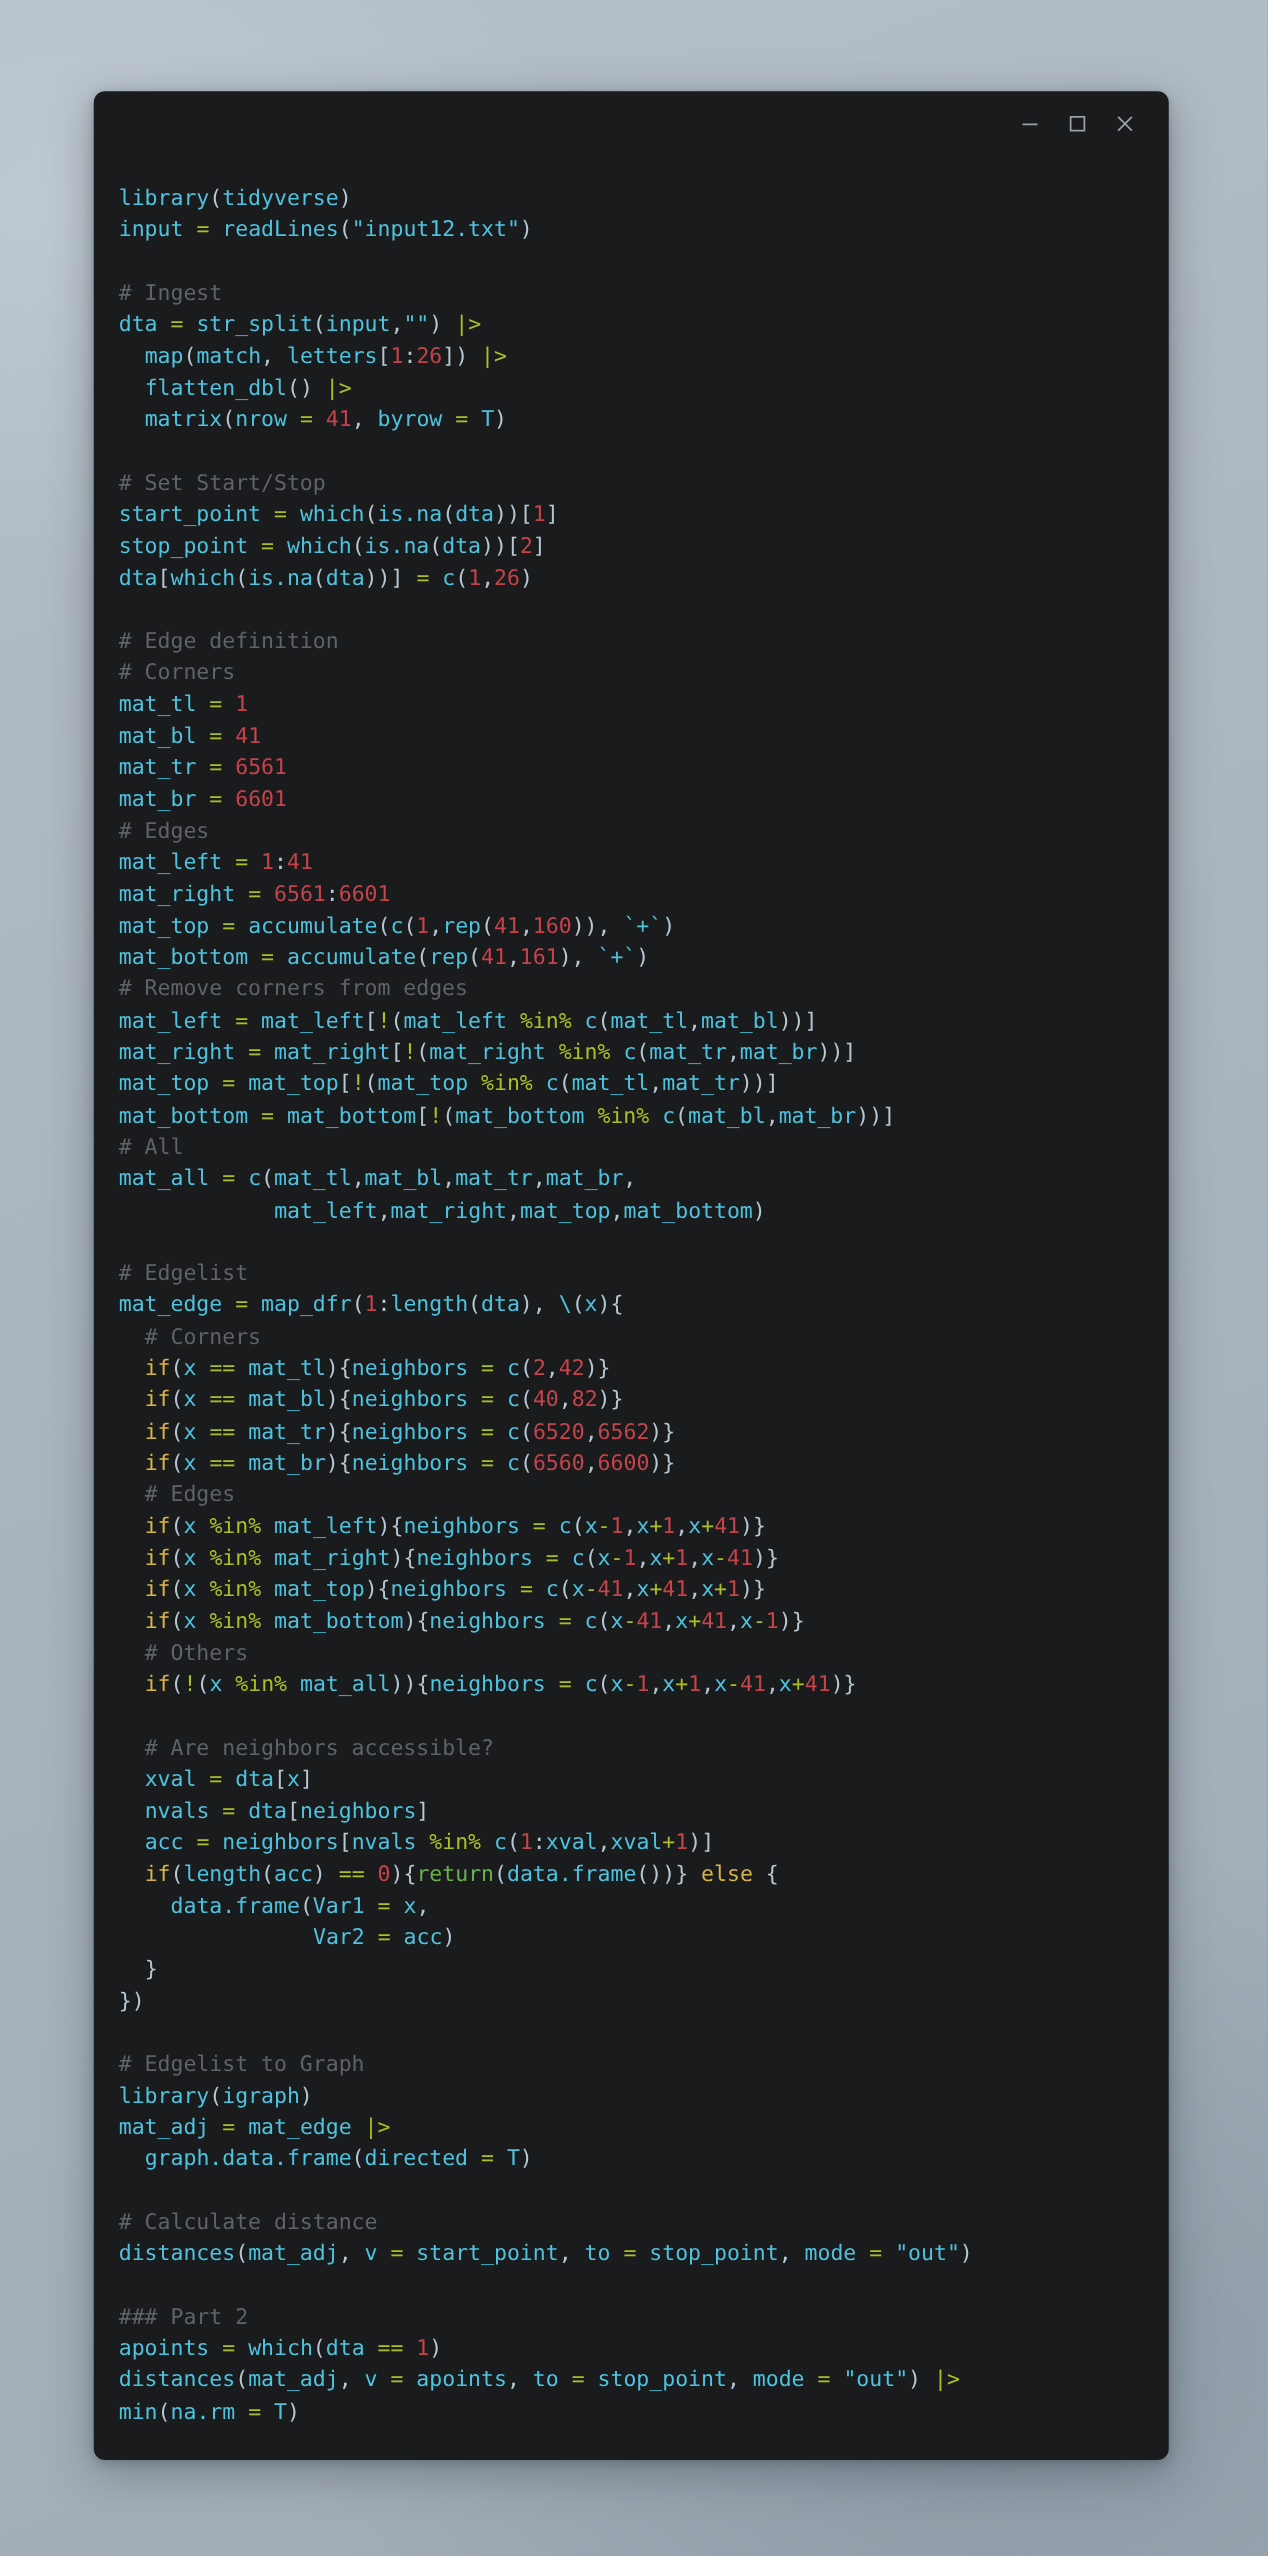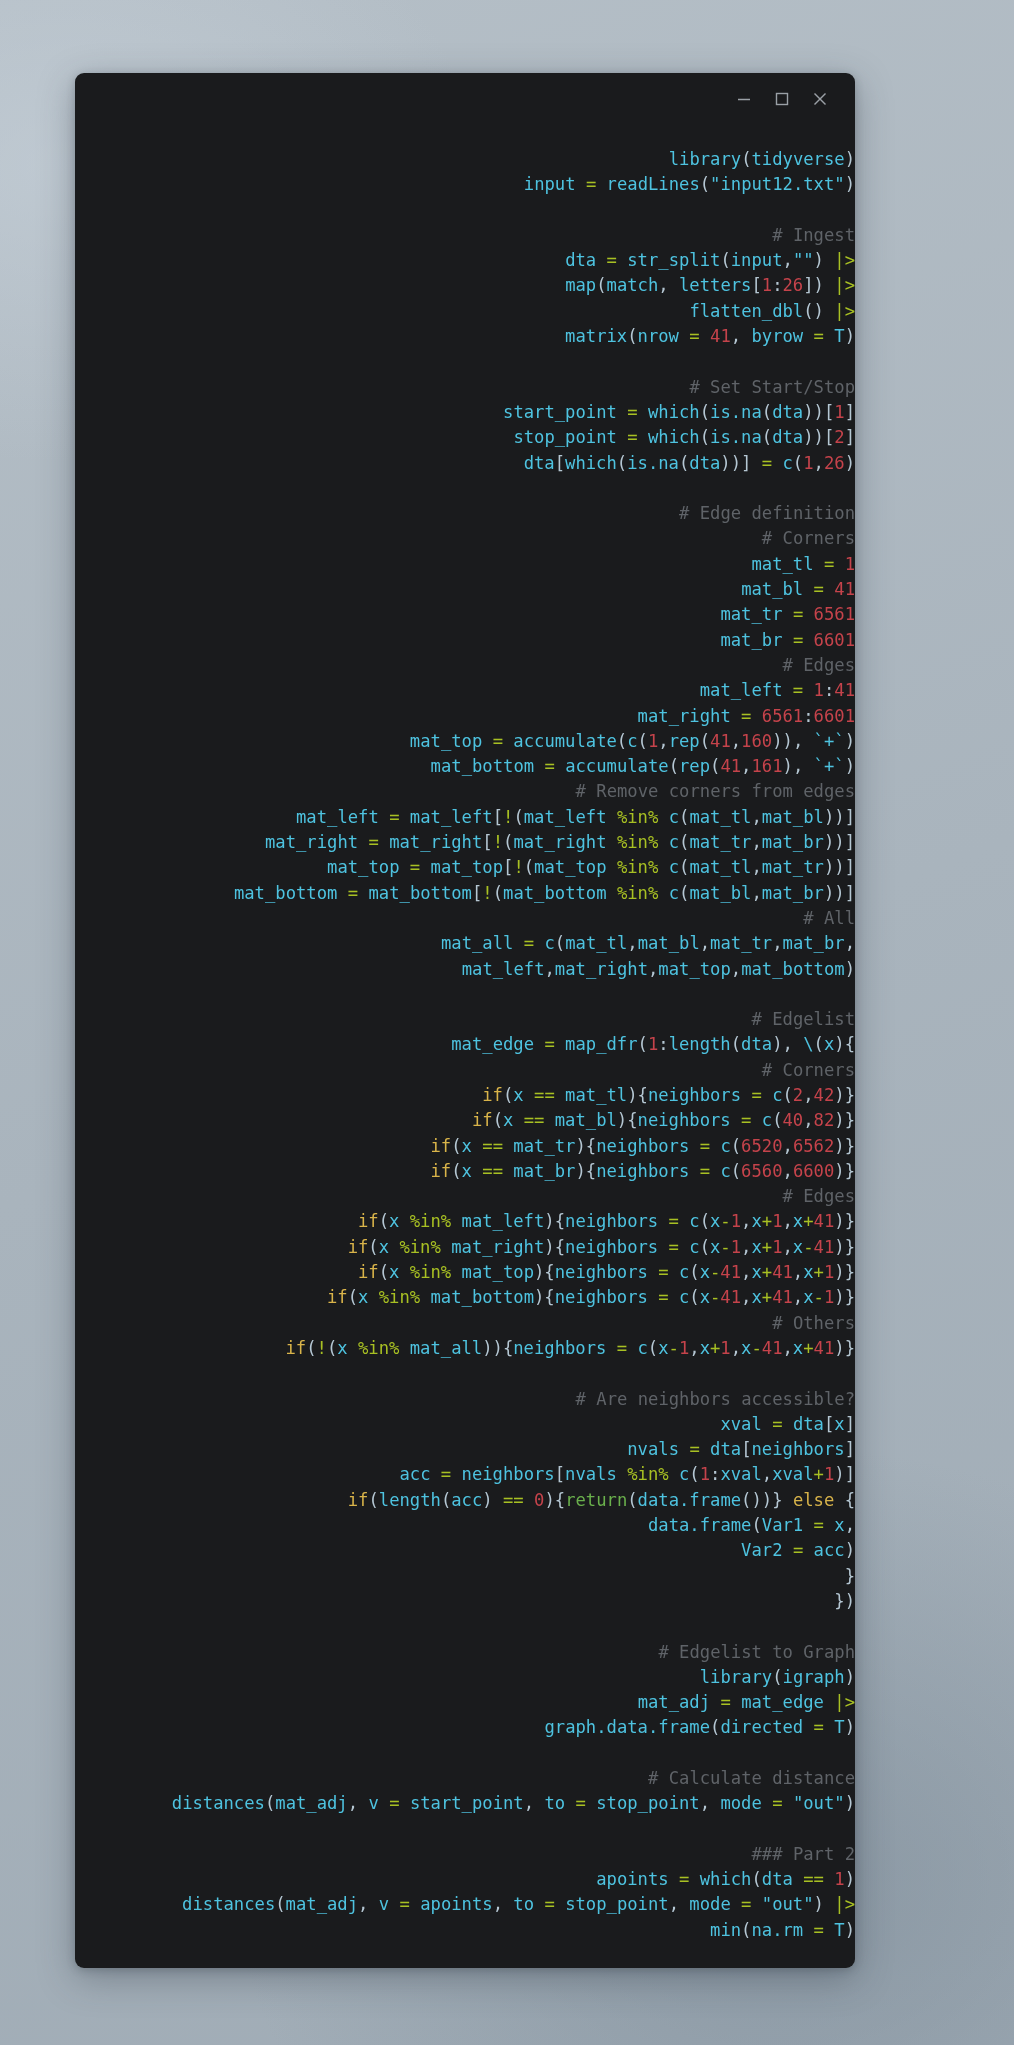--- a/index.html
+++ b/index.html
@@ -20,27 +20,26 @@
     background:
       radial-gradient(ellipse 900px 700px at 78% 92%, rgba(120,135,148,0.55) 0%, rgba(120,135,148,0) 62%),
       radial-gradient(ellipse 700px 500px at 6% 8%, rgba(200,210,219,0.55) 0%, rgba(200,210,219,0) 60%),
       linear-gradient(160deg, #b5bfc7 0%, #a9b4bd 50%, #9fabb5 100%);
   }
 
   #window {
     position: absolute;
     left: 75px;
     top: 73px;
-    width: 780px;
+    width: 860px;
     height: 1895px;
     background: #1a1b1d;
     border-radius: 9px;
     box-shadow: 0 10px 36px rgba(40,50,60,0.35), 0 2px 8px rgba(40,50,60,0.25);
     overflow: hidden;
-    text-align: right;
   }
 
   #titlebar {
     position: absolute;
     left: 0;
     top: 0;
     right: 0;
     height: 52px;
     display: flex;
     align-items: center;

